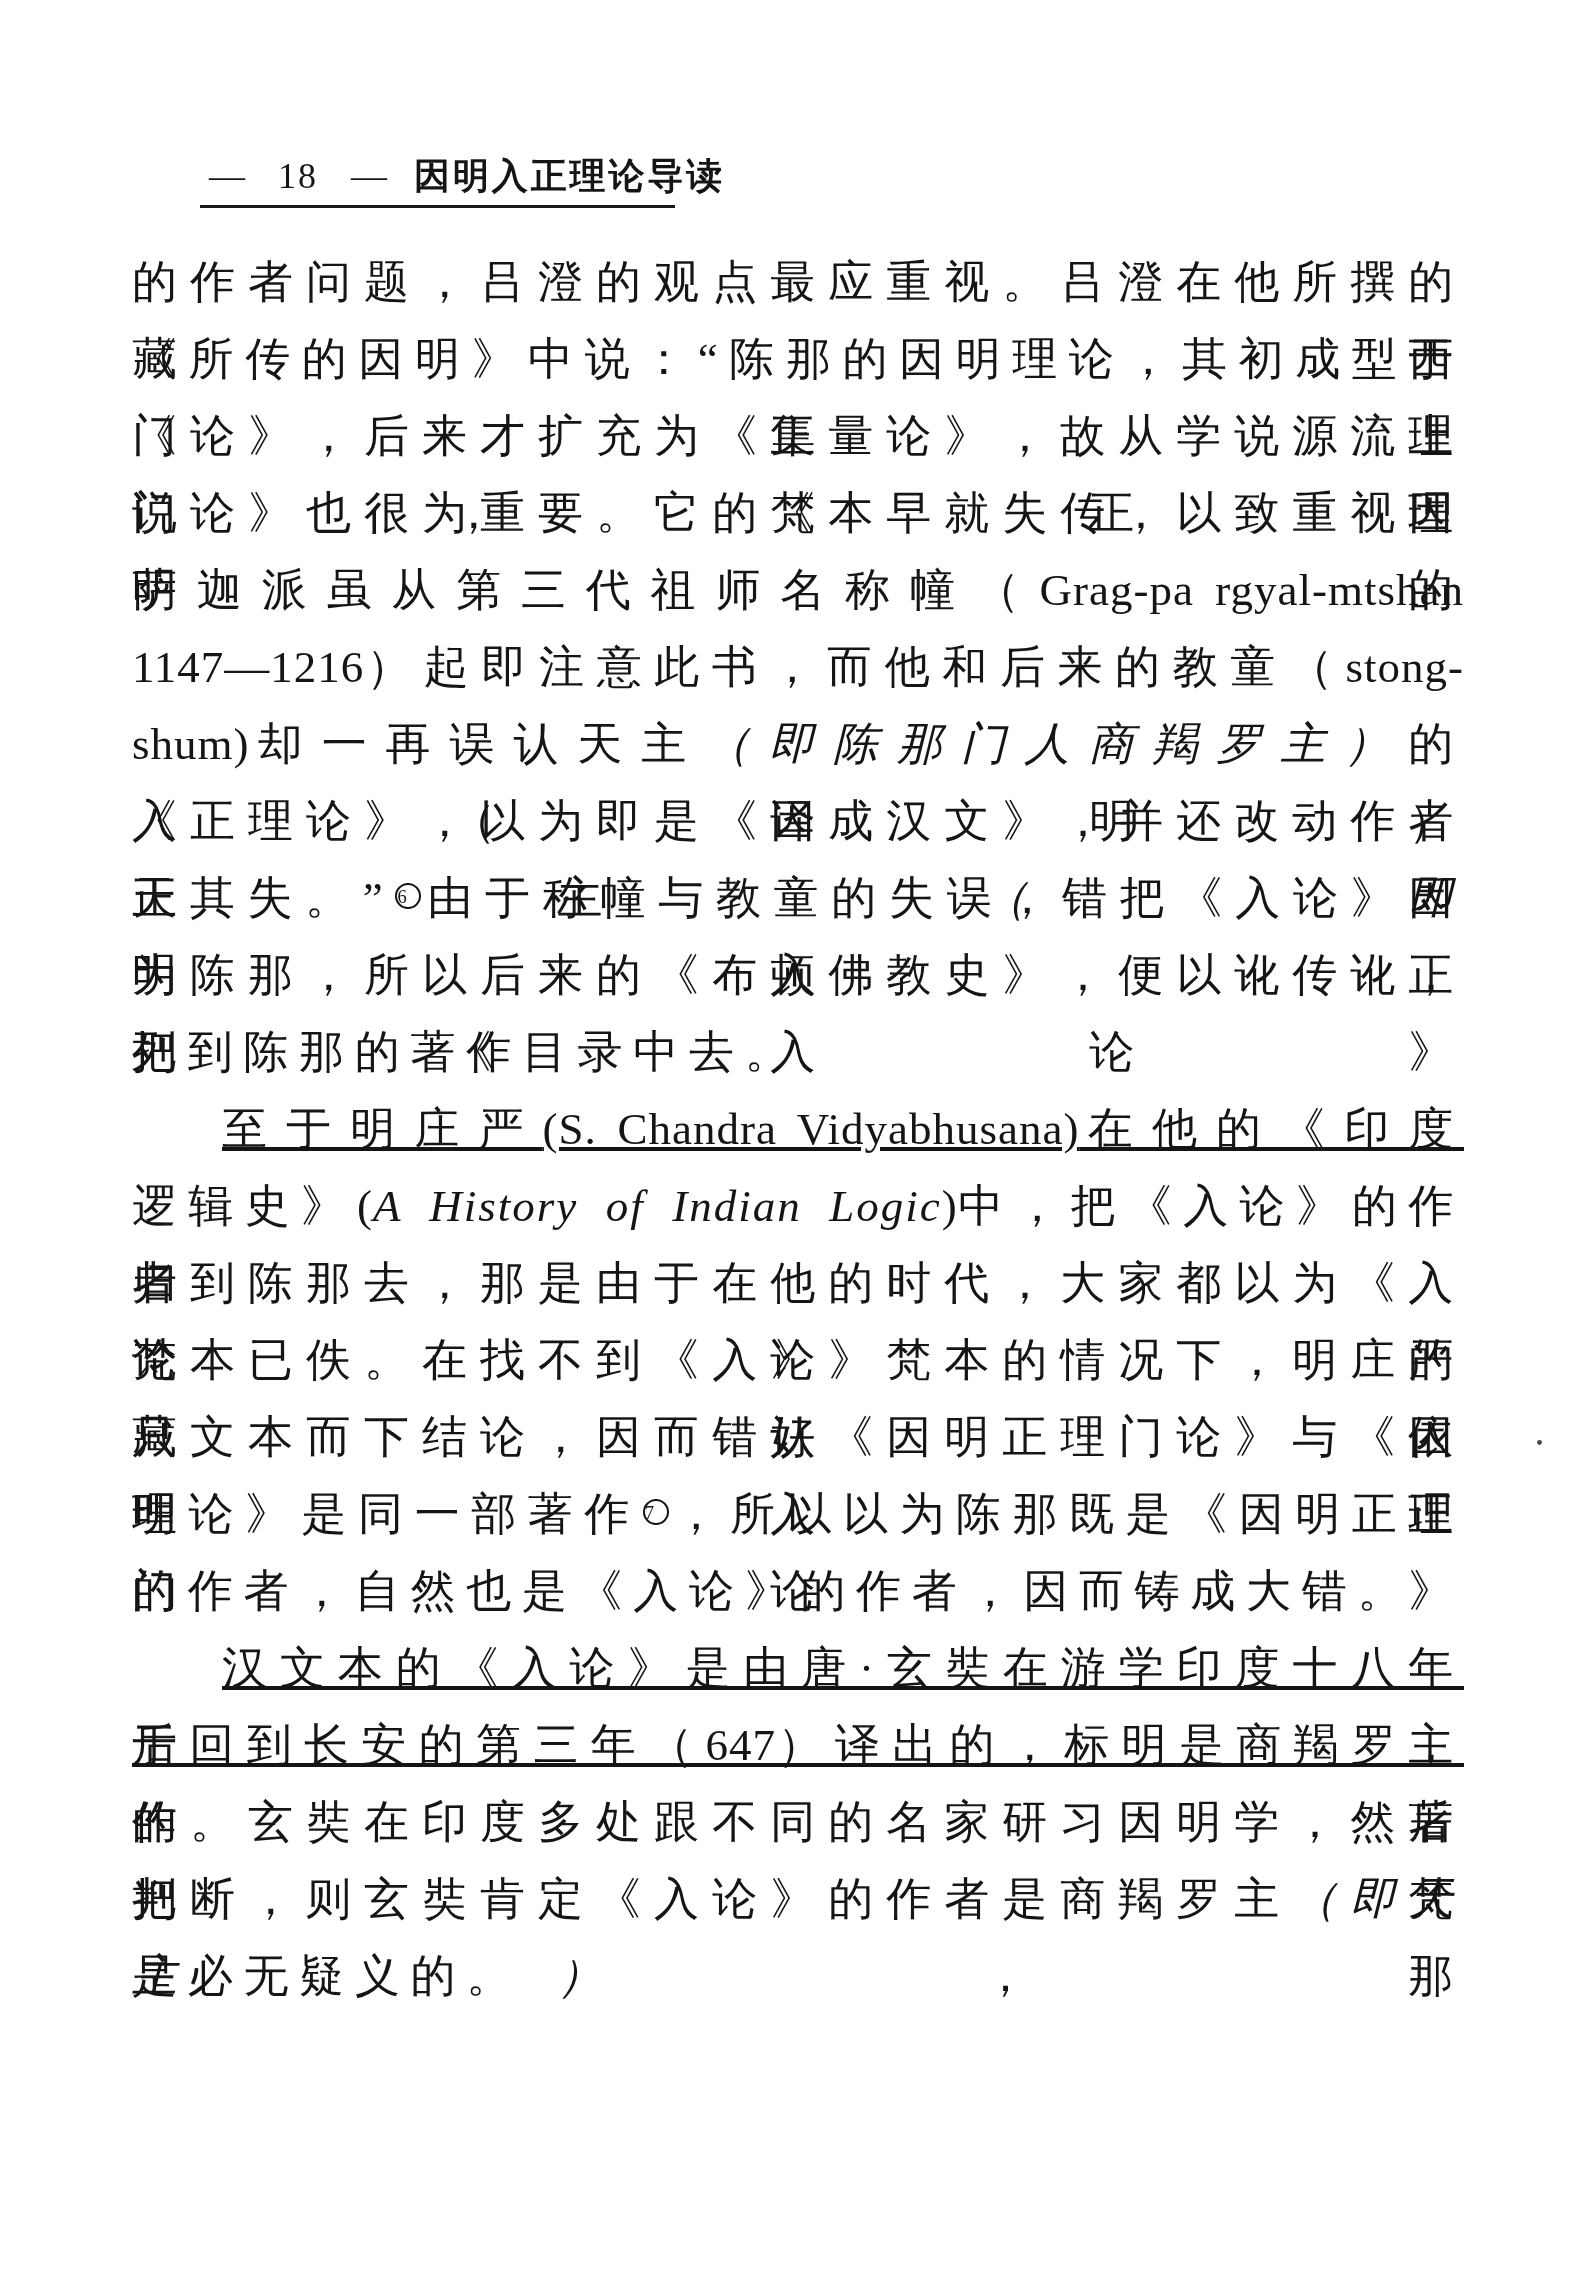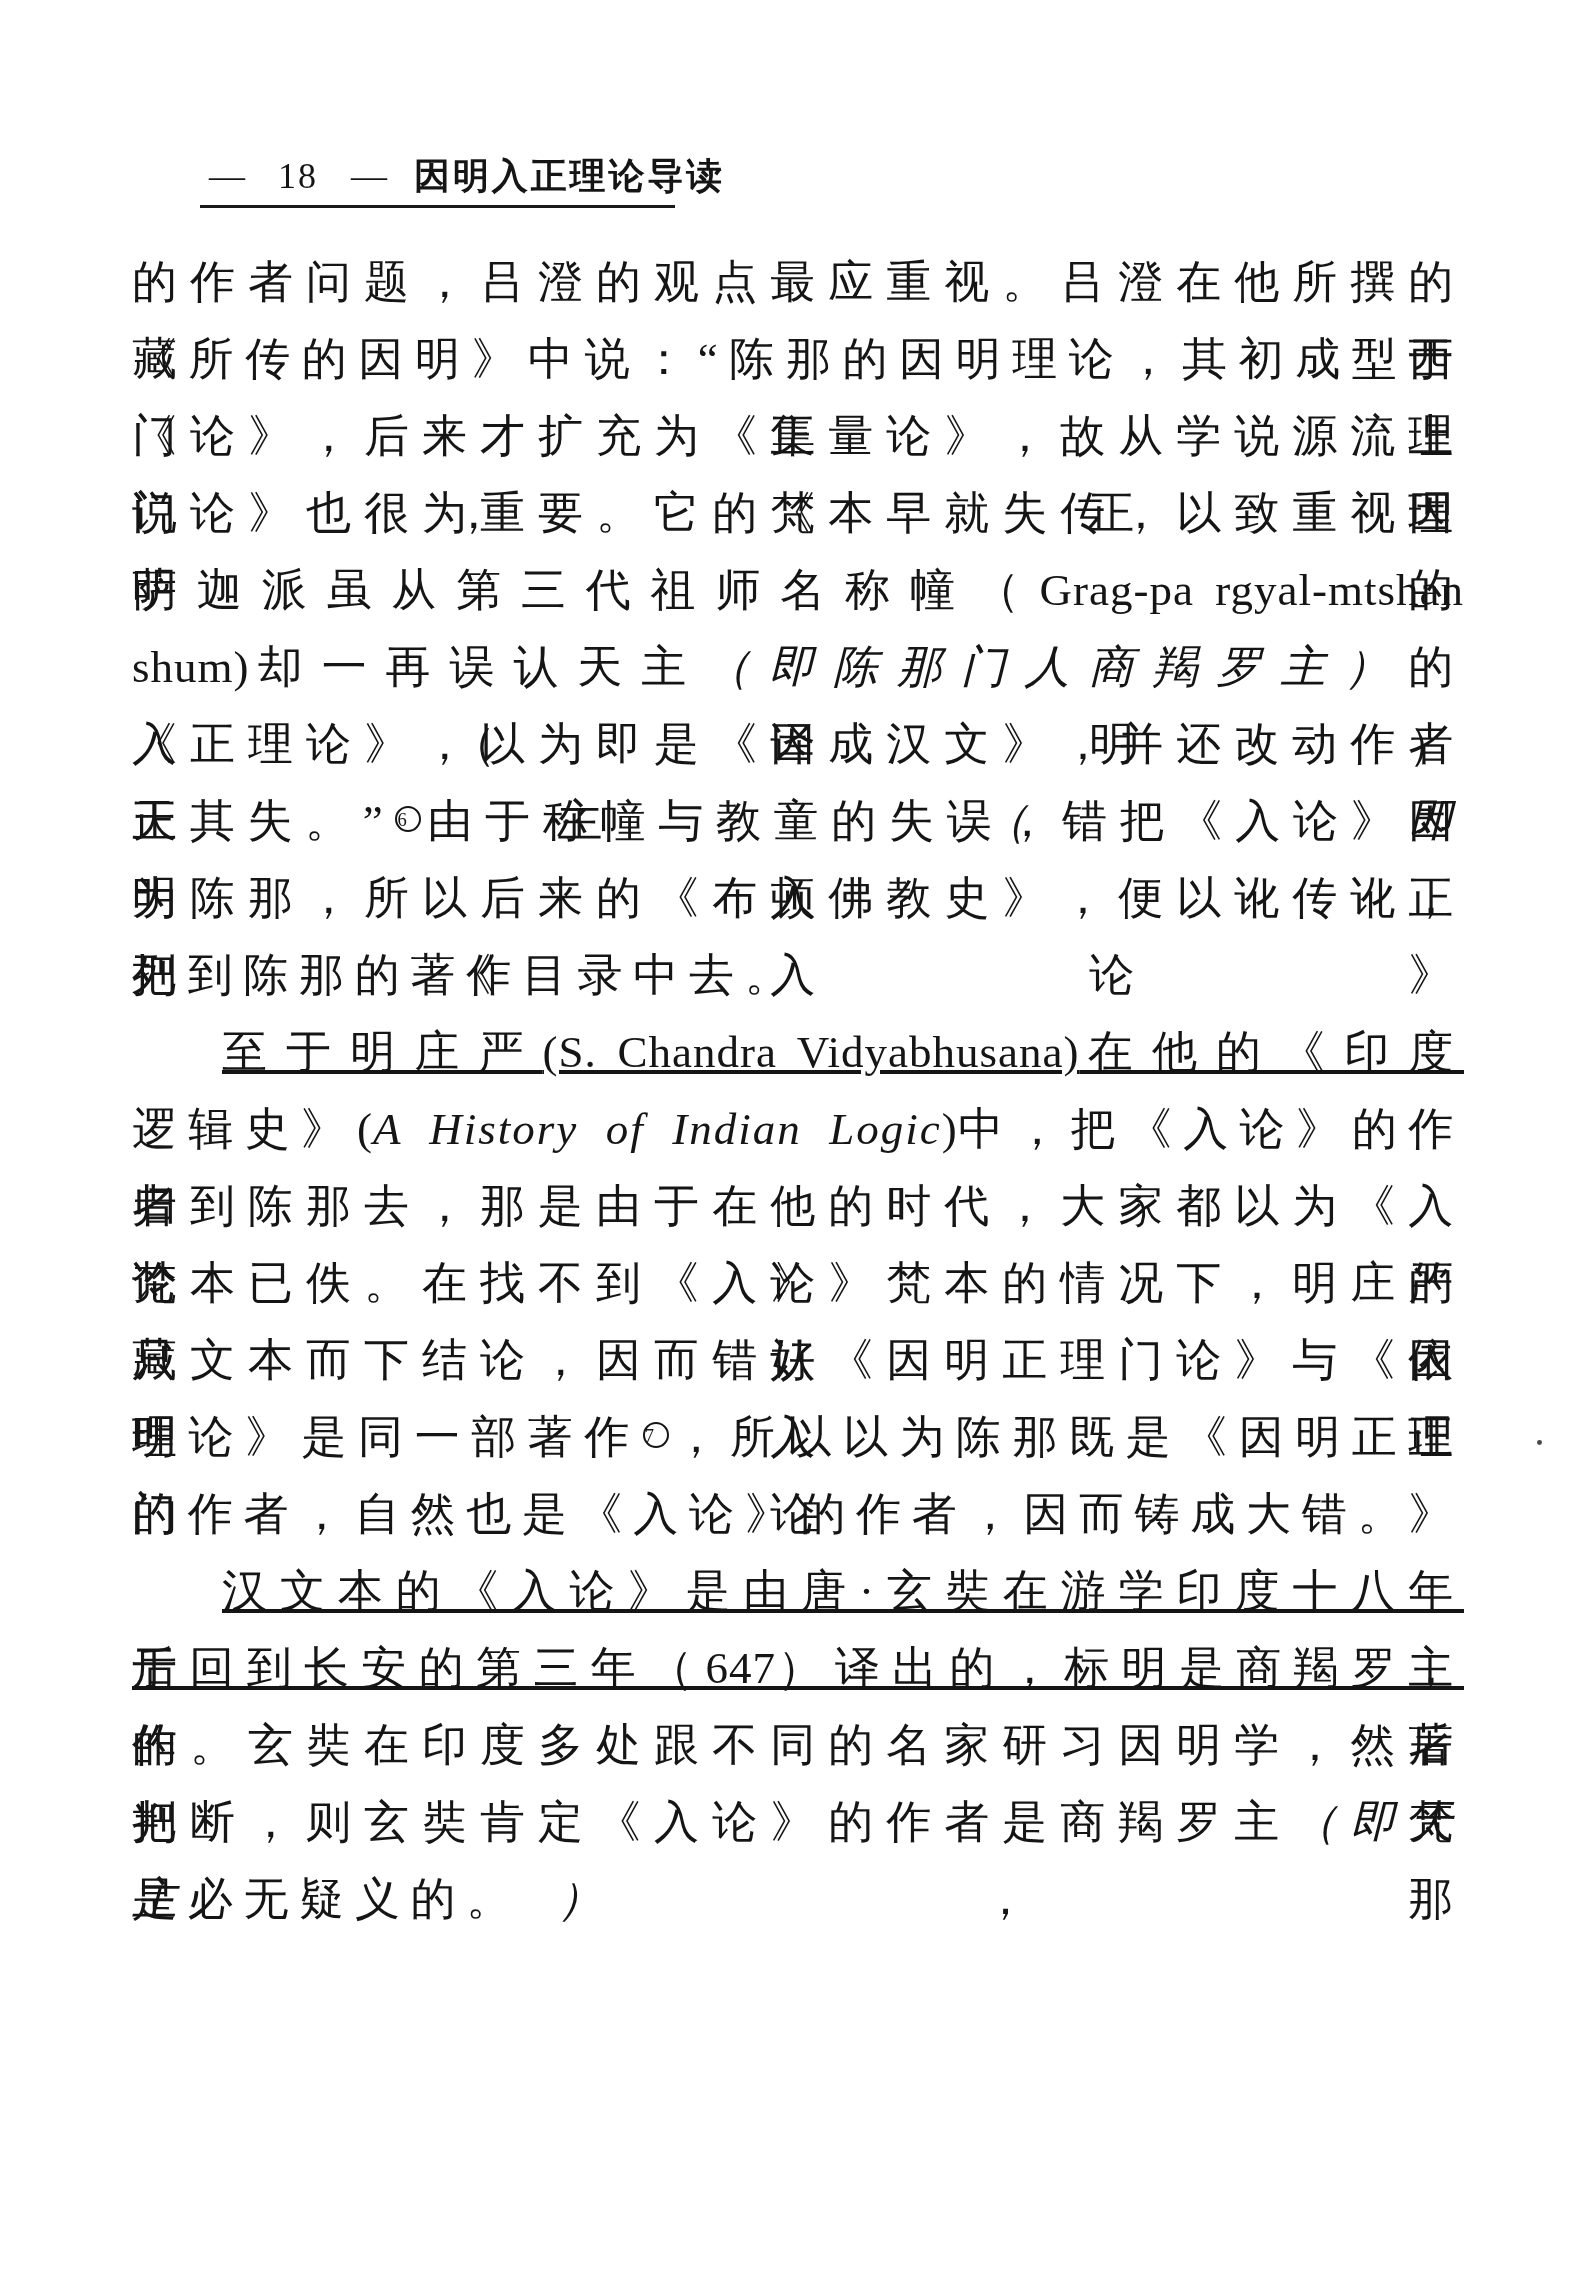--- a/index.html
+++ b/index.html
@@ -102,20 +102,21 @@
 </div>
 
 <div class="header-rule"></div>
 
 <div class="body-text">
     <div class="line"><span>的作者问题，吕澄的观点最应重视。吕澄在他所撰的《西</span></div>
     <div class="line"><span>藏所传的因明》中说：“陈那的因明理论，其初成型于《正理</span></div>
     <div class="line"><span>门论》，后来才扩充为《集量论》，故从学说源流上说，《正理</span></div>
     <div class="line"><span>门论》也很为重要。它的梵本早就失传，以致重视因明的</span></div>
     <div class="line"><span>萨迦派虽从第三代祖师名称幢（</span><span class="seg-latin">Grag-pa rgyal-mtshan</span></div>
+    <div class="line"><span class="seg-latin">1147—1216</span><span>）起即注意此书，而他和后来的教童（</span><span class="seg-latin">stong-</span></div>
     <div class="line"><span class="seg-latin">shum)</span><span>却一再误认天主</span><span class="seg-kai">（即陈那门人商羯罗主）</span><span>的《（因明）</span></div>
     <div class="line"><span>入正理论》，以为即是《译成汉文》，并还改动作者天主</span><span class="seg-kai">（即</span></div>
     <div class="line"><span>正其失。”</span><span class="seg-note">6</span><span>由于称幢与教童的失误，错把《入论》因明入正</span></div>
     <div class="line"><span>为陈那，所以后来的《布顿佛教史》，便以讹传讹，把《入论》</span></div>
     <div class="line line-end"><span>列到陈那的著作目录中去。</span></div>
     <div class="line line-indent"><span>至于明庄严</span><span class="seg-latin">(S. Chandra Vidyabhusana)</span><span>在他的《印度</span></div>
     <div class="line"><span>逻辑史》</span><span class="seg-latin">(</span><span class="seg-latin-italic">A History of Indian Logic</span><span class="seg-latin">)</span><span>中，把《入论》的作者</span></div>
     <div class="line"><span>归到陈那去，那是由于在他的时代，大家都以为《入论》的</span></div>
     <div class="line"><span>梵本已佚。在找不到《入论》梵本的情况下，明庄严只好依</span></div>
     <div class="line"><span>藏文本而下结论，因而错认《因明正理门论》与《因明入正</span></div>

